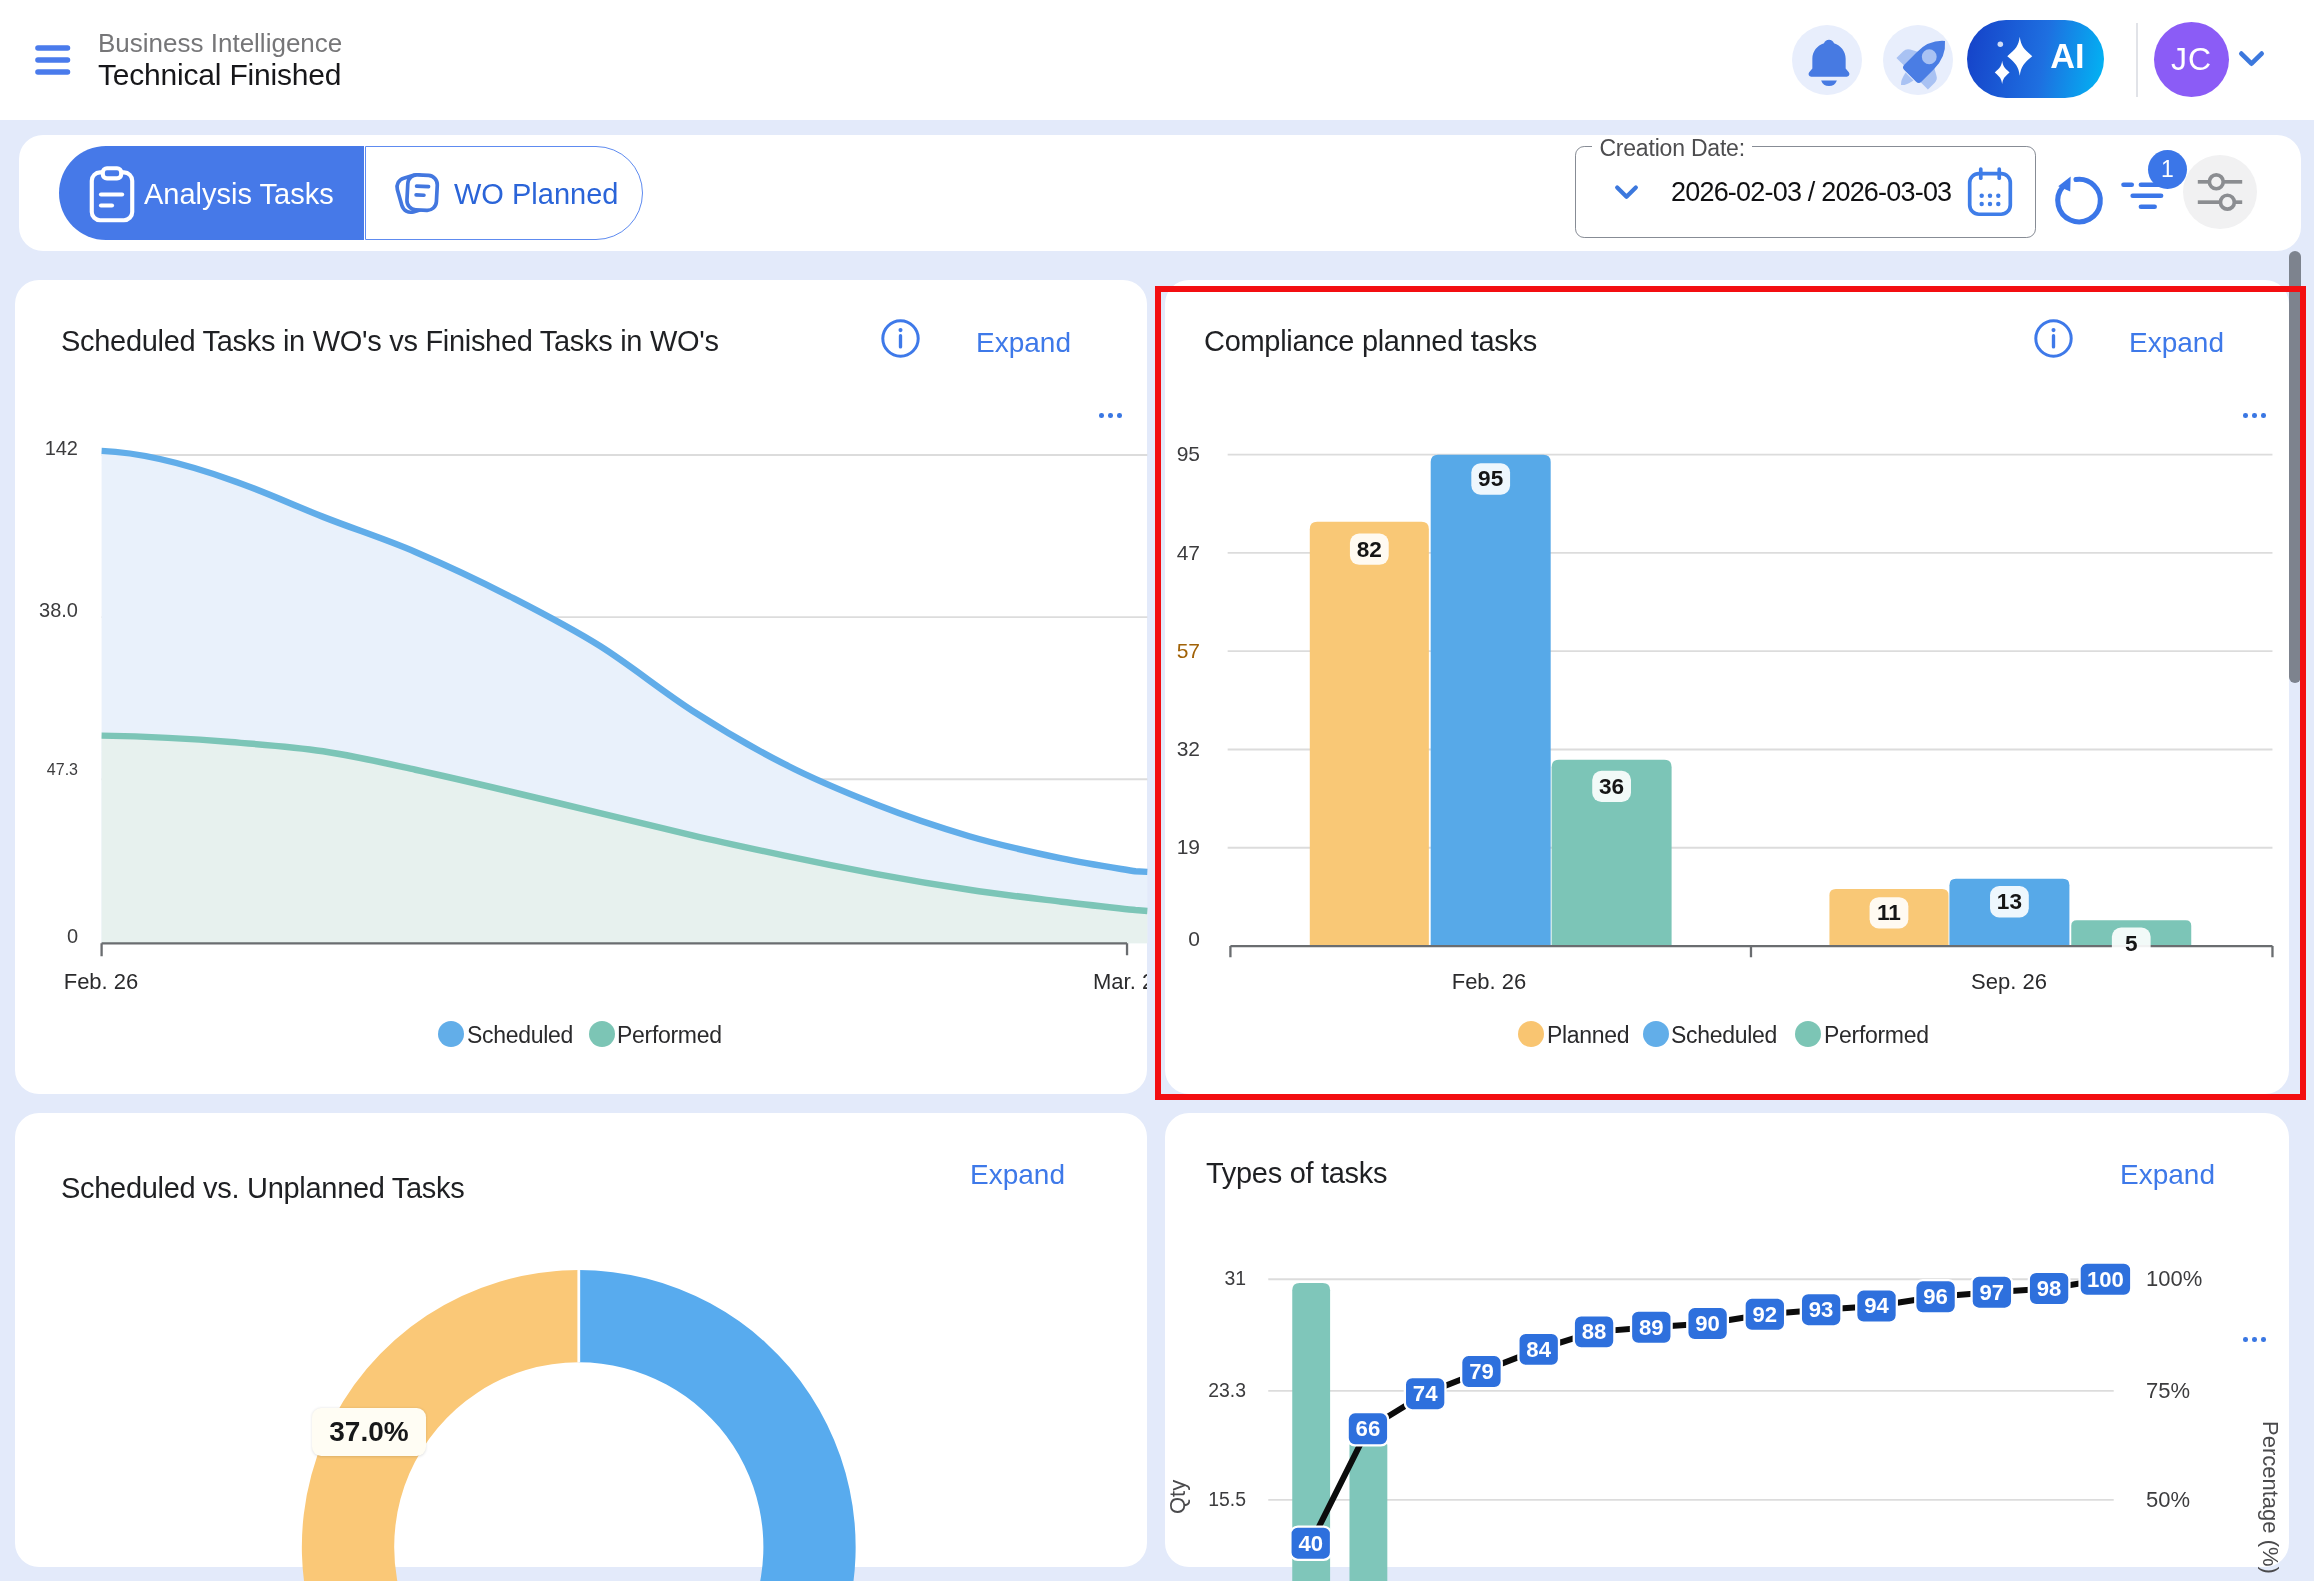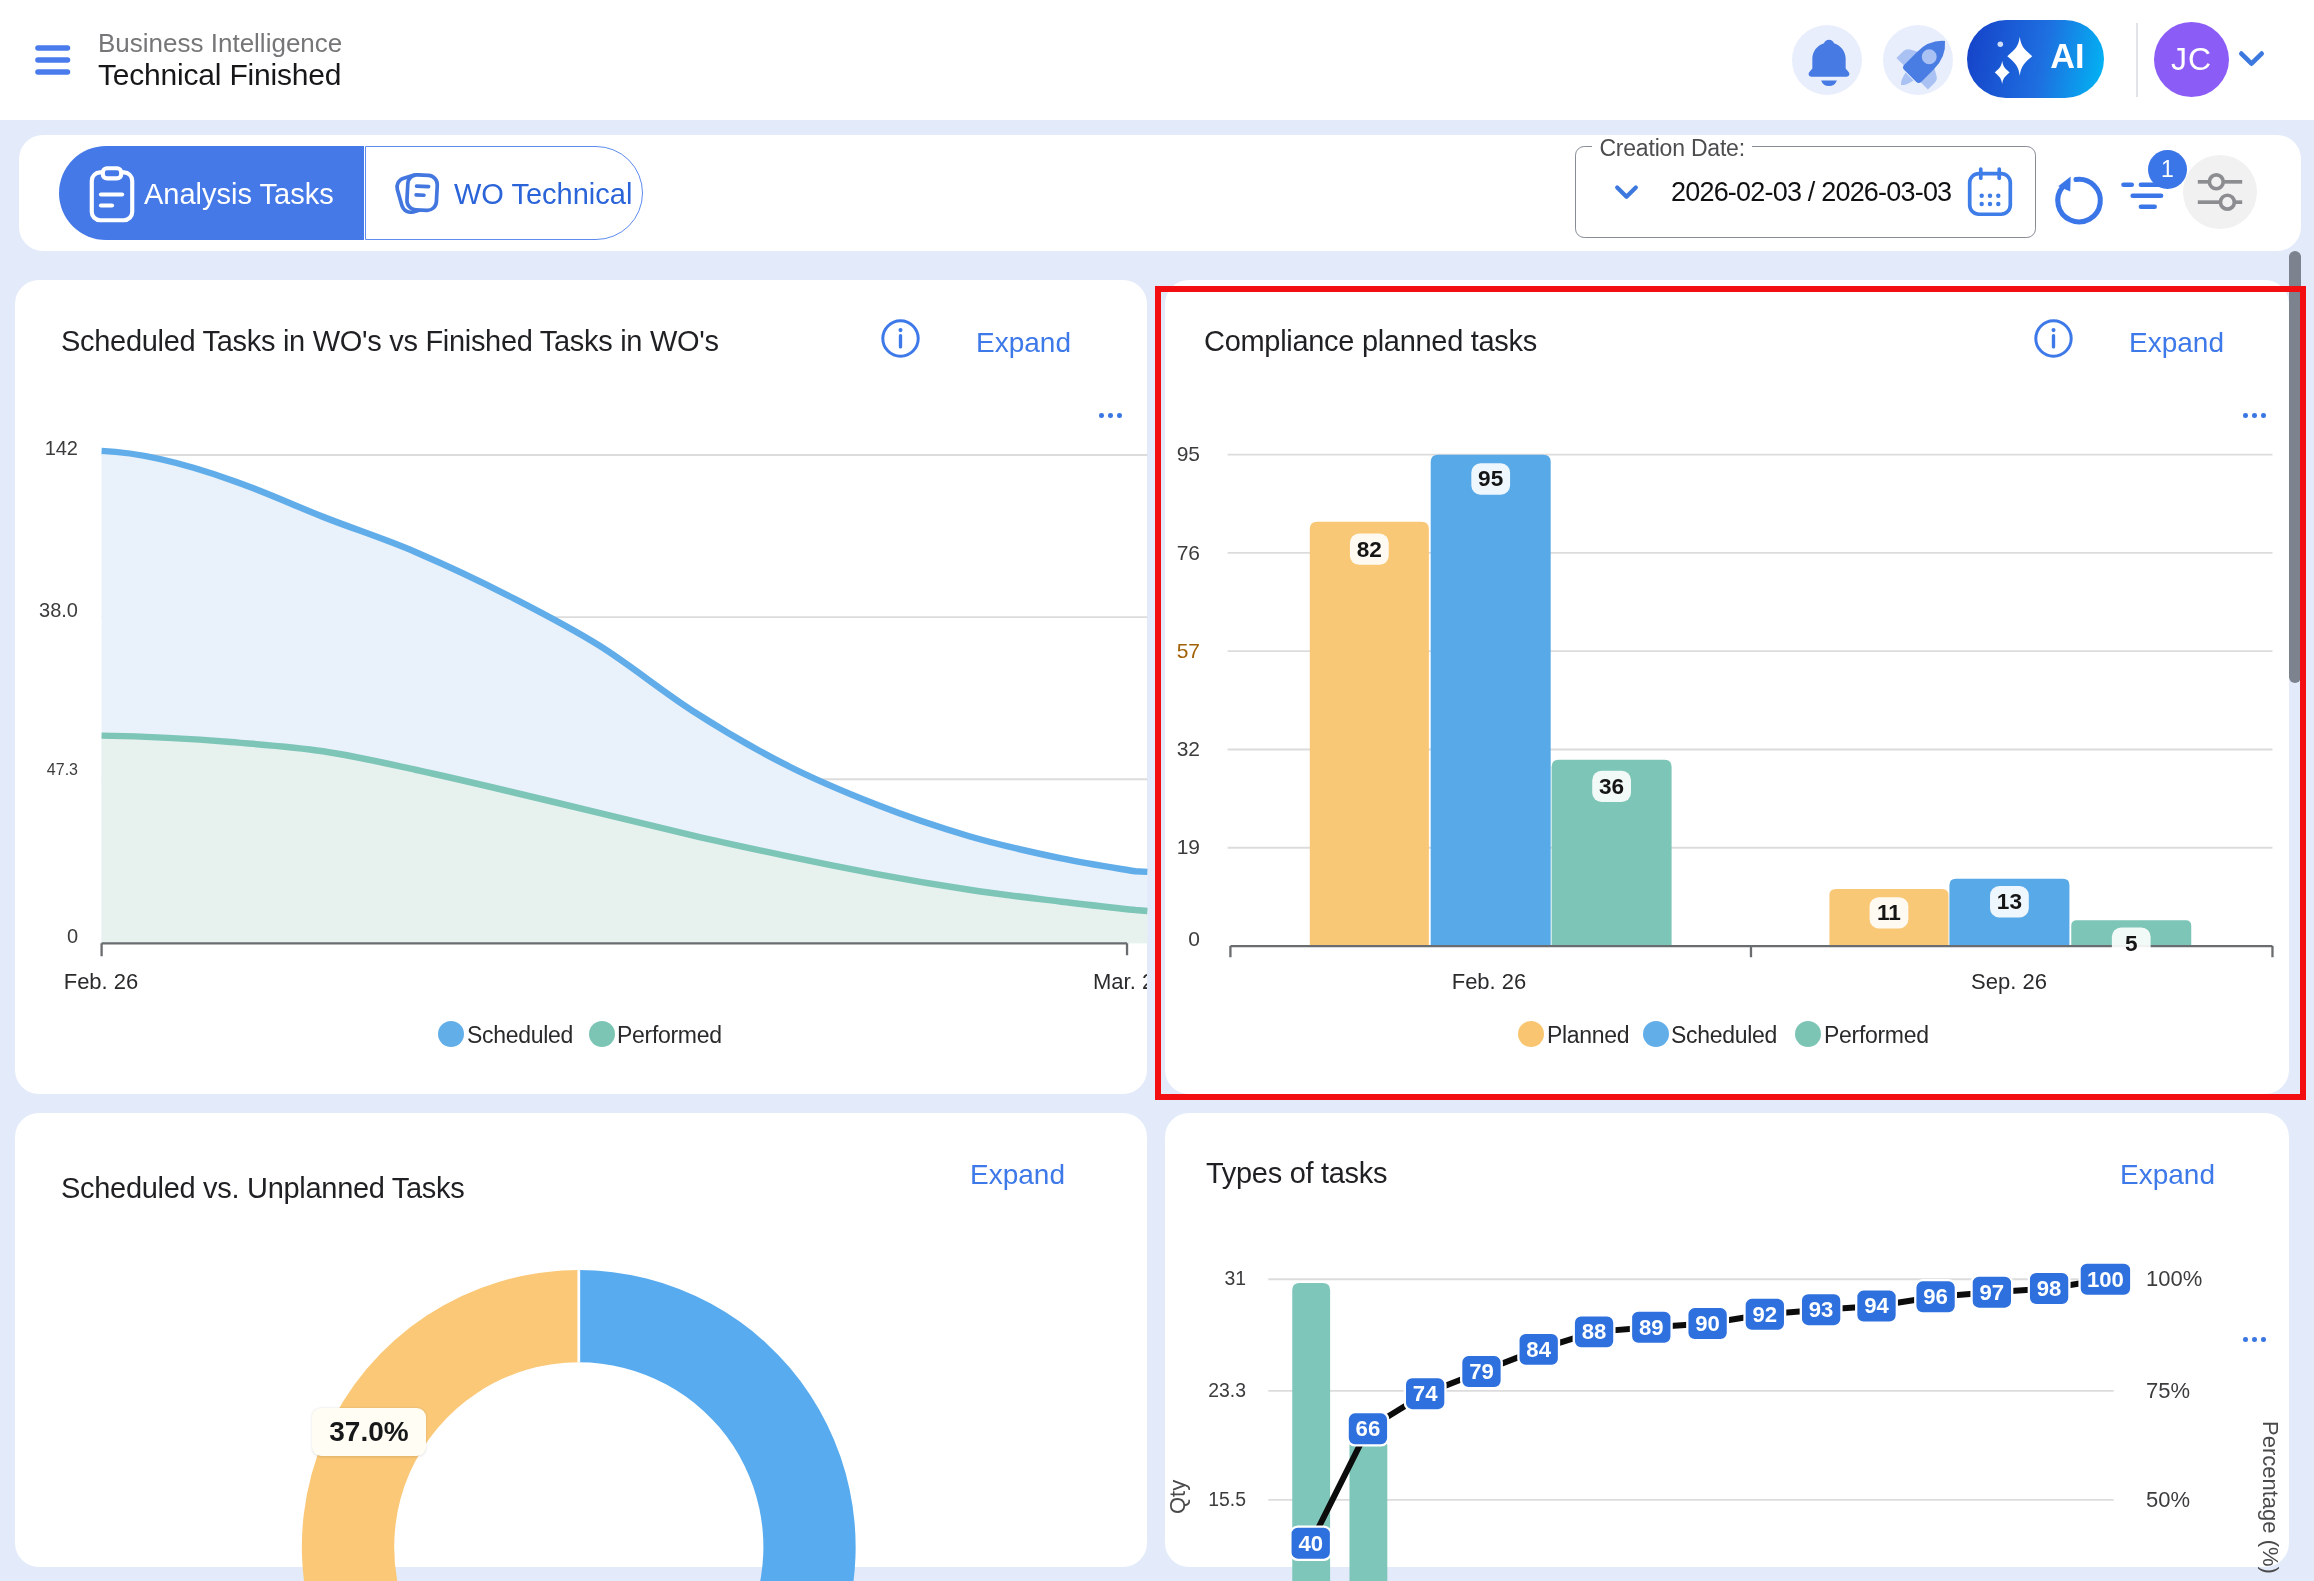--- a/index.html
+++ b/index.html
@@ -66,21 +66,21 @@
 </svg>
 <div class="abs" style="left:144px;top:178px;font-size:29px;color:#fff;">Analysis Tasks</div>
 <svg class="abs" width="59" height="59" style="left:388px;top:164px;" viewBox="0 0 64 64">
   <g stroke="#4377df" stroke-width="4" stroke-linecap="round">
     <rect x="12" y="13" width="32" height="38" rx="10" transform="rotate(-16 28 32)" fill="none"></rect>
     <rect x="21" y="12" width="32" height="38" rx="10" transform="rotate(3 37 31)" fill="#fff"></rect>
     <line x1="31" y1="24" x2="44" y2="24.6"></line>
     <line x1="30.5" y1="33.5" x2="39" y2="33.9"></line>
   </g>
 </svg>
-<div class="abs" style="left:454px;top:178px;font-size:29px;color:#2a64d8;">WO Technical</div>
+<div class="abs" style="left:454px;top:178px;font-size:29px;color:#2a64d8;">WO Planned</div>
 
 <div class="abs" style="left:1575px;top:146px;width:461px;height:92px;border:1.8px solid #878c95;border-radius:9.2px;"></div>
 <div class="abs" style="left:1592px;top:135px;background:#fff;padding:0 7.4px;font-size:23px;letter-spacing:-0.2px;color:#4d4d4f;">Creation Date:</div>
 <svg class="abs" width="41" height="28" style="left:1606px;top:179px;" viewBox="0 0 44 30">
   <path d="M12 9 L22 19 L32 9" fill="none" stroke="#3c78dd" stroke-width="4.5" stroke-linecap="round" stroke-linejoin="round"></path>
 </svg>
 <div class="abs" style="left:1671px;top:177px;font-size:27px;color:#101012;letter-spacing:-0.8px;">2026-02-03 / 2026-03-03</div>
 <svg class="abs" width="48" height="54" style="left:1966px;top:166px;" viewBox="0 0 52 58">
   <rect x="4" y="8" width="44" height="44" rx="10" fill="none" stroke="#3f7de8" stroke-width="4"></rect>
   <line x1="16" y1="3" x2="16" y2="13" stroke="#3f7de8" stroke-width="4" stroke-linecap="round"></line>
@@ -208,21 +208,21 @@
       <text x="1746" y="860">36</text>
     <rect x="2025.5" y="972" width="42" height="34" rx="10" fill="#ffffff" fill-opacity="0.9"></rect>
       <text x="2046.5" y="997">11</text>
     <rect x="2156" y="960" width="42" height="34" rx="10" fill="#ffffff" fill-opacity="0.9"></rect>
       <text x="2177" y="985">13</text>
     <rect x="2288" y="1005" width="42" height="34" rx="10" fill="#ffffff" fill-opacity="0.9"></rect>
       <text x="2309" y="1030">5</text>
   </g>
 </svg>
 <div class="abs" style="left:1108px;top:442px;width:92px;text-align:right;font-size:21px;color:#3c3c3e;">95</div>
-<div class="abs" style="left:1108px;top:541px;width:92px;text-align:right;font-size:21px;color:#3c3c3e;">76</div>
+<div class="abs" style="left:1108px;top:541px;width:92px;text-align:right;font-size:21px;color:#3c3c3e;">47</div>
 <div class="abs" style="left:1108px;top:639px;width:92px;text-align:right;font-size:21px;color:#a16207;">57</div>
 <div class="abs" style="left:1108px;top:737px;width:92px;text-align:right;font-size:21px;color:#3c3c3e;">32</div>
 <div class="abs" style="left:1108px;top:835px;width:92px;text-align:right;font-size:21px;color:#3c3c3e;">19</div>
 <div class="abs" style="left:1108px;top:927px;width:92px;text-align:right;font-size:21px;color:#3c3c3e;">0</div>
 <div class="abs" style="left:1443px;top:969px;width:92px;text-align:center;font-size:22px;color:#2b2b2d;">Feb. 26</div>
 <div class="abs" style="left:1963px;top:969px;width:92px;text-align:center;font-size:22px;color:#2b2b2d;">Sep. 26</div>
 <div class="abs" style="left:1518px;top:1021px;width:26px;height:26px;border-radius:50%;background:#f9c571;"></div>
 <div class="abs" style="left:1547px;top:1022px;font-size:23px;letter-spacing:-0.3px;color:#2a2a2c;">Planned</div>
 <div class="abs" style="left:1643px;top:1021px;width:26px;height:26px;border-radius:50%;background:#62aee9;"></div>
 <div class="abs" style="left:1671px;top:1022px;font-size:23px;letter-spacing:-0.3px;color:#2a2a2c;">Scheduled</div>

